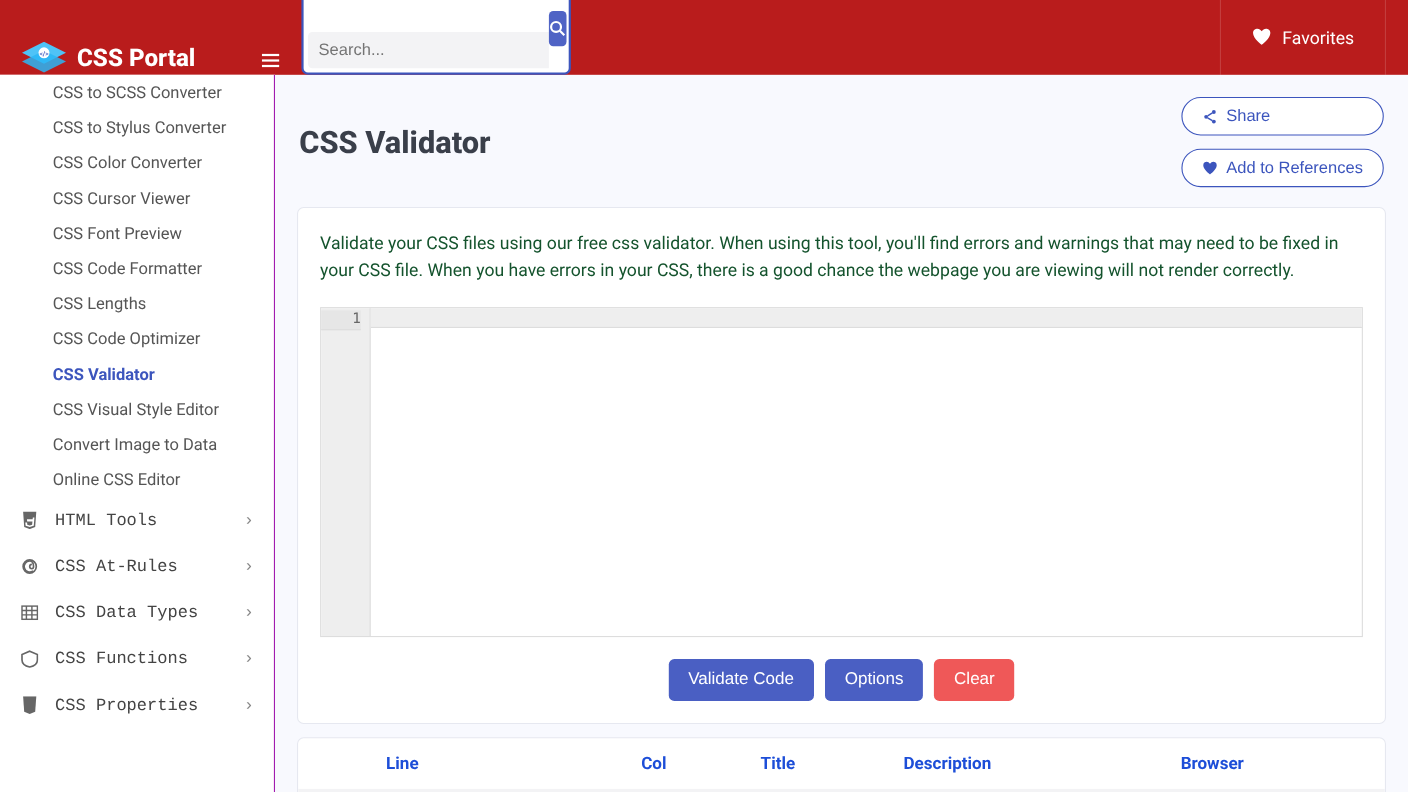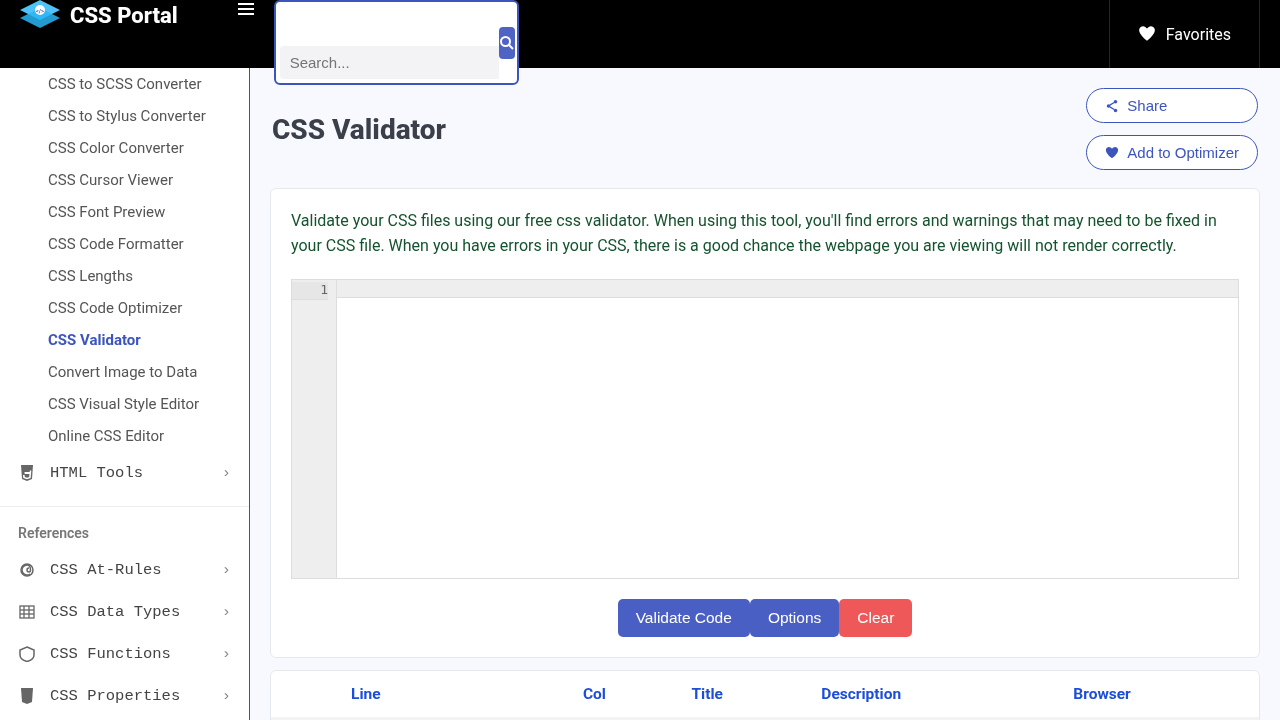--- a/index.html
+++ b/index.html
@@ -1,17 +1,17 @@
 <!DOCTYPE html>
 <html><head>
 <meta charset="utf-8">
 <style>
 * { margin: 0; padding: 0; box-sizing: border-box; }
 body { font-family: -apple-system, BlinkMacSystemFont, "Segoe UI", Roboto, "Helvetica Neue", Arial, sans-serif; background: #f8f9fe; color: #3a3f4a; overflow: hidden; }
-.header { background: #000000; height: 68px; display: flex; align-items: flex-start; padding: 0 20px; }
+.header { background: #b91c1c; height: 68px; display: flex; align-items: flex-end; padding: 0 20px; }
 .logo { display: flex; align-items: center; gap: 10px; color: white; font-weight: 800; font-size: 22px; margin-right: 60px; }
 .logo-icon { width: 40px; height: 30px; position: relative; }
 .hamburger { color: white; font-size: 18px; margin-right: 20px; cursor: pointer; }
 .search-wrap { background: white; border: 2px solid #3c55bd; border-radius: 6px; display: flex; align-items: center; padding: 4px; width: 245px; }
 .search-input { border: none; outline: none; padding: 8px 10px; font-size: 15px; flex: 1; background: #f3f3f5; border-radius: 4px 0 0 4px; margin-top: 40px; }
 .search-btn { background: #4f63c5; color: white; border: none; width: 28px; height: 32px; border-radius: 4px; cursor: pointer; display:flex; align-items:center; justify-content:center;}
 .header-right { margin-left: auto; display: flex; align-items: center; }
 .fav-btn { color: white; display: flex; align-items: center; gap: 10px; padding: 0 28px; height: 68px; font-size: 16px; cursor: pointer; border-left: 1px solid rgba(255,255,255,0.15); border-right: 1px solid rgba(255,255,255,0.15);}
 .container { display: flex; height: calc(100vh - 68px); }
 .sidebar { width: 250px; background: white; overflow-y: auto; border-right: 1px solid #a21caf; }
@@ -28,21 +28,21 @@
 .page-title { font-size: 28px; font-weight: 800; color: #3a3f4a; }
 .title-actions { margin-left: auto; display: flex; gap: 12px; flex-direction: column; }
 .outline-btn { border: 1px solid #3c55bd; color: #3c55bd; background: white; padding: 8px 18px; border-radius: 20px; font-size: 15px; cursor: pointer; display: flex; align-items: center; gap: 8px; }
 .card { background: white; border: 1px solid #e6e8f0; border-radius: 6px; padding: 20px; margin: 0 8px 12px; }
 .desc { font-size: 16px; line-height: 1.55; color: #14532d; margin-bottom: 20px; }
 .editor { border: 1px solid #ddd; height: 300px; display: flex; background: white; }
 .gutter { width: 45px; background: #eeeeee; border-right: 1px solid #ddd; text-align: right; padding: 2px 8px 0 0; font-size: 13px; color: #666; font-family: monospace; }
 .gutter-top { background: #e6e6e6; border-bottom: 1px solid #ddd; height: 18px; line-height:16px;}
 .code-area { flex: 1; }
 .code-top { background: #eeeeee; height: 18px; border-bottom: 1px solid #ddd; }
-.btn-row { display: flex; justify-content: center; padding: 20px 0 0; }
+.btn-row { display: flex; justify-content: center; gap: 10px; padding: 20px 0 0; }
 .btn { border: none; padding: 10px 18px; border-radius: 5px; font-size: 15.5px; color: white; cursor: pointer; }
 .btn-primary { background: #4a5fc3; }
 .btn-danger { background: #ef5858; }
 .result-card { background: white; border: 1px solid #e6e8f0; border-radius: 6px; margin: 0 8px; overflow: hidden; }
 .table { width: 100%; border-collapse: collapse; }
 .table th { padding: 14px 10px; font-size: 15.5px; font-weight: 700; color: #1d4ed8; text-align: left;}
 .table th:first-child { padding-left: 80px;}
 .table td { padding: 14px 16px; background: #f3f3f5; font-size: 15px; color: #555;}
 .icon-svg { width:16px; height:16px; }
 .nav-icon { width:18px; display:flex; justify-content:center; color:#666;}
@@ -93,34 +93,33 @@
     <div class="sub-items" id="sub-items">
         <div class="sub-item">CSS to SCSS Converter</div>
         <div class="sub-item">CSS to Stylus Converter</div>
         <div class="sub-item">CSS Color Converter</div>
         <div class="sub-item">CSS Cursor Viewer</div>
         <div class="sub-item">CSS Font Preview</div>
         <div class="sub-item">CSS Code Formatter</div>
         <div class="sub-item">CSS Lengths</div>
         <div class="sub-item">CSS Code Optimizer</div>
         <div class="sub-item active">CSS Validator</div>
+        <div class="sub-item">CSS Visual Style Editor</div>
         <div class="sub-item">Convert Image to Data</div>
-        <div class="sub-item">CSS Visual Style Editor</div>
         <div class="sub-item">Online CSS Editor</div>
       </div>
     <div class="nav-item">
       <span class="nav-icon">
           <svg width="16" height="16" viewBox="0 0 16 16" fill="#666">
             <path d="M2 0 L14 0 L13 14 L8 16 L3 14 Z M5 4 L11 4 L10.7 7 L5.5 7 L5.7 9 L10.5 9 L10.2 12 L8 12.7 L5.8 12 L5.6 10 L4 10 L4.3 13 L8 14.2 L11.7 13 L12.3 5.5 L5.3 5.5 Z"></path>
           </svg>
         </span>
       <span>HTML Tools</span>
       <span class="chev">›</span>
     </div>
-    <div class="section-label">References</div>
     <div id="ref-items">
         <div class="nav-item">
           <span class="nav-icon">
             <svg width="16" height="16" viewBox="0 0 16 16" fill="none" stroke="#666" stroke-width="1.5">
               <circle cx="8" cy="8" r="6"></circle>
               <path d="M10 6 a2 2 0 1 0 0 4 c1 0 1.5-0.5 1.5-2 c0-3-1.5-5-3.5-5 a5 5 0 1 0 3 9"></path>
             </svg>
           </span>
           <span>CSS At-Rules</span>
           <span class="chev">›</span>
@@ -170,21 +169,21 @@
               <circle cx="12" cy="13" r="2"></circle>
               <line x1="5.5" y1="7" x2="10.5" y2="4" stroke="#3c55bd" stroke-width="1.5"></line>
               <line x1="5.5" y1="9" x2="10.5" y2="12" stroke="#3c55bd" stroke-width="1.5"></line>
             </svg>
           <span>Share</span>
         </button>
         <button class="outline-btn">
           <svg width="14" height="14" viewBox="0 0 16 16" fill="#3c55bd">
               <path d="M8 14 C8 14 1 9 1 4.5 C1 2 3 1 4.5 1 C6 1 7 2 8 3 C9 2 10 1 11.5 1 C13 1 15 2 15 4.5 C15 9 8 14 8 14 Z"></path>
             </svg>
-          <span>Add to Optimizer</span>
+          <span>Add to References</span>
         </button>
       </div>
     </div>
 
     <div class="card">
       <p class="desc">Validate your CSS files using our free css validator. When using this tool, you'll find errors and warnings that may need to be fixed in your CSS file. When you have errors in your CSS, there is a good chance the webpage you are viewing will not render correctly.</p>
       <div class="editor">
         <div class="gutter">
           <div class="gutter-top">1</div>
         </div>

